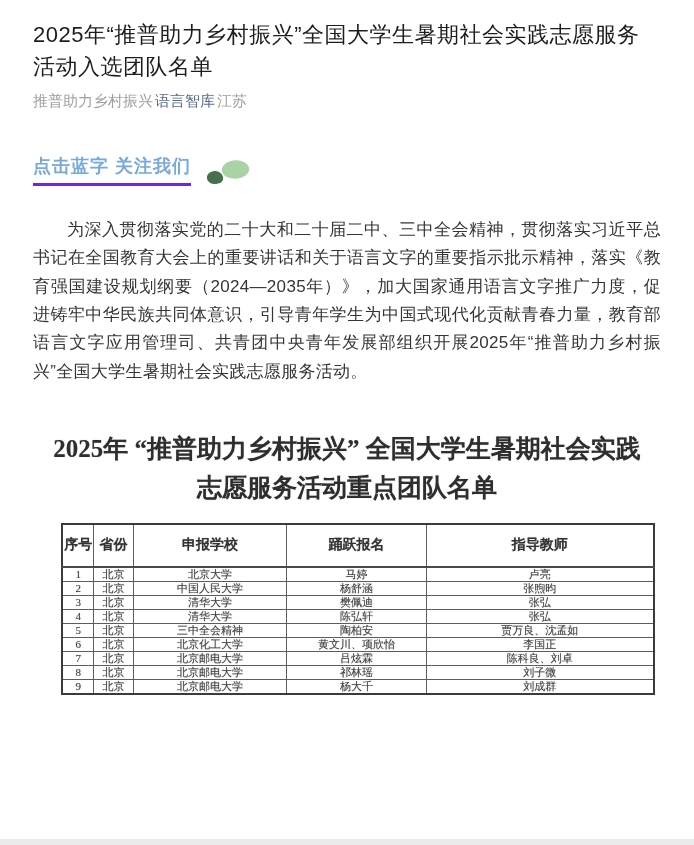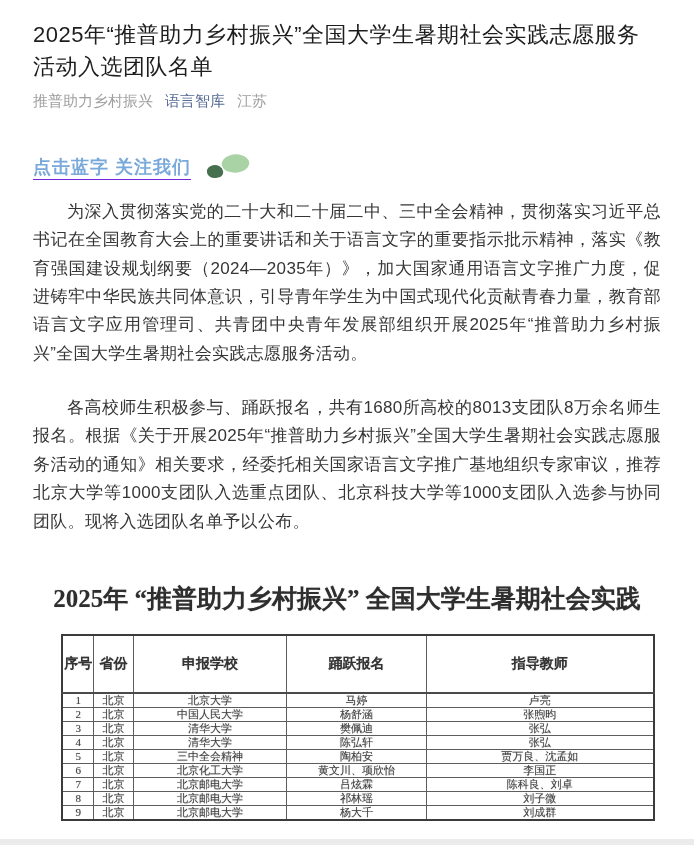--- a/index.html
+++ b/index.html
@@ -15,59 +15,60 @@
     line-height: 1.45;
     color: #1d1d1d;
     letter-spacing: 0.5px;
   }
   .byline {
     margin-top: 9px;
     font-size: 15px;
     color: #a0a0a0;
     display: flex;
     align-items: center;
-    gap: 12px;
+    gap: 2px;
     white-space: nowrap;
   }
   .byline .account { color: #576b95; font-weight: normal; cursor: pointer; }
 
   
   .follow-banner {
     margin-top: 43px;
     display: flex;
     align-items: flex-end;
     gap: 16px;
   }
   .follow-link {
     display: inline-block;
     font-size: 18px;
     font-weight: bold;
     letter-spacing: 1px;
     color: #79a9da;
-    border-bottom: 1px solid #6d28d9;
+    padding-bottom: 5px;
+    border-bottom: 3px solid #6d28d9;
     cursor: pointer;
   }
   .sprout { position: relative; width: 42px; height: 26px; }
   .sprout .leaf-light {
     position: absolute; right: 0; top: 0;
     width: 27px; height: 19px;
     background: #a9d3a4;
     border-radius: 60% 100% 60% 100%;
     transform: rotate(-18deg);
   }
   .sprout .leaf-dark {
     position: absolute; left: 0; bottom: 2px;
     width: 16px; height: 13px;
     background: #47704f;
     border-radius: 70% 90% 60% 80%;
     transform: rotate(-10deg);
   }
 
   
-  .article-body { margin-top: 18px; }
+  .article-body { margin-top: 30px; }
   .article-body p {
     font-size: 17px;
     line-height: 1.67;
     color: #353535;
     text-align: justify;
     text-indent: 2em;
     letter-spacing: 0.3px;
     margin-bottom: 26px;
   }
 
@@ -93,21 +94,21 @@
     text-shadow: 0 0 1px rgba(90,90,90,0.55);
   }
   table.roster th, table.roster td {
     border: 1px solid #5d5d5d;
     text-align: center;
     overflow: hidden;
     white-space: nowrap;
   }
   table.roster { border: 2px solid #3b3b3b; }
   table.roster thead th {
-    height: 58px;
+    height: 43px;
     font-size: 14px;
     font-weight: bold;
     color: #333333;
     border-bottom: 2px solid #4a4a4a;
     font-family: "Liberation Sans", sans-serif;
   }
   table.roster tbody td {
     height: 13px;
     font-size: 11px;
     line-height: 13px;
@@ -139,25 +140,25 @@
     <span class="follow-link">点击蓝字 关注我们</span>
     <span class="sprout">
       <span class="leaf-light"></span>
       <span class="leaf-dark"></span>
     </span>
   </div>
 
   <div class="article-body">
   <p>为深入贯彻落实党的二十大和二十届二中、三中全会精神，贯彻落实习近平总书记在全国教育大会上的重要讲话和关于语言文字的重要指示批示精神，落实《教育强国建设规划纲要（2024—2035年）》，加大国家通用语言文字推广力度，促进铸牢中华民族共同体意识，引导青年学生为中国式现代化贡献青春力量，教育部语言文字应用管理司、共青团中央青年发展部组织开展2025年“推普助力乡村振兴”全国大学生暑期社会实践志愿服务活动。</p>
 
-  <p>各高校师生积极参与、踊跃报名，共有1680所高校的8013支团队8万余名师生报名。根据《关于开展2025年“推普助力乡村振兴”全国大学生暑期社会实践志愿服务活动的通知》相关要求，经委托相关国家语言文字推广基地组织专家审议，推荐北京大学等1000支团队入选重点团队、北京科技大学等1000支团队入选参与协同团队。现将入选团队名单予以公布。</p>
 </div>
 
   <div class="table-figure">
     <div class="table-title">2025年 “推普助力乡村振兴” 全国大学生暑期社会实践</div>
+    <div class="table-title">志愿服务活动重点团队名单</div>
 
     <table class="roster">
       <colgroup>
         <col style="width:5.4%">
         <col style="width:6.6%">
         <col style="width:26%">
         <col style="width:23.5%">
         <col style="width:38.5%">
       </colgroup>
       <thead>

